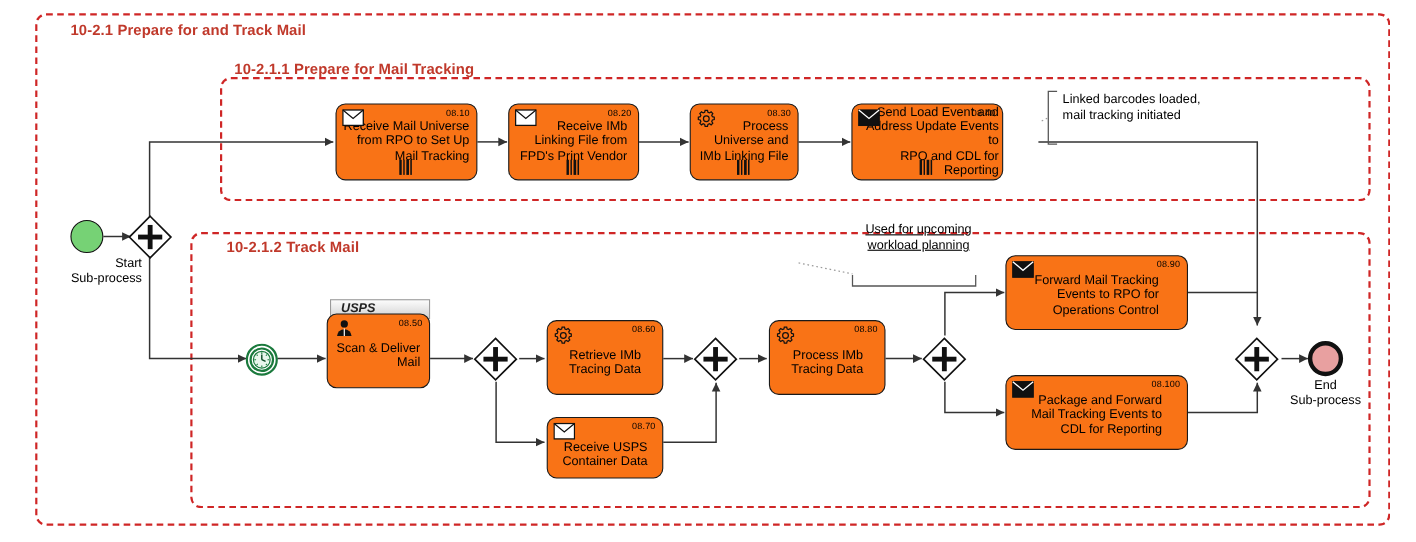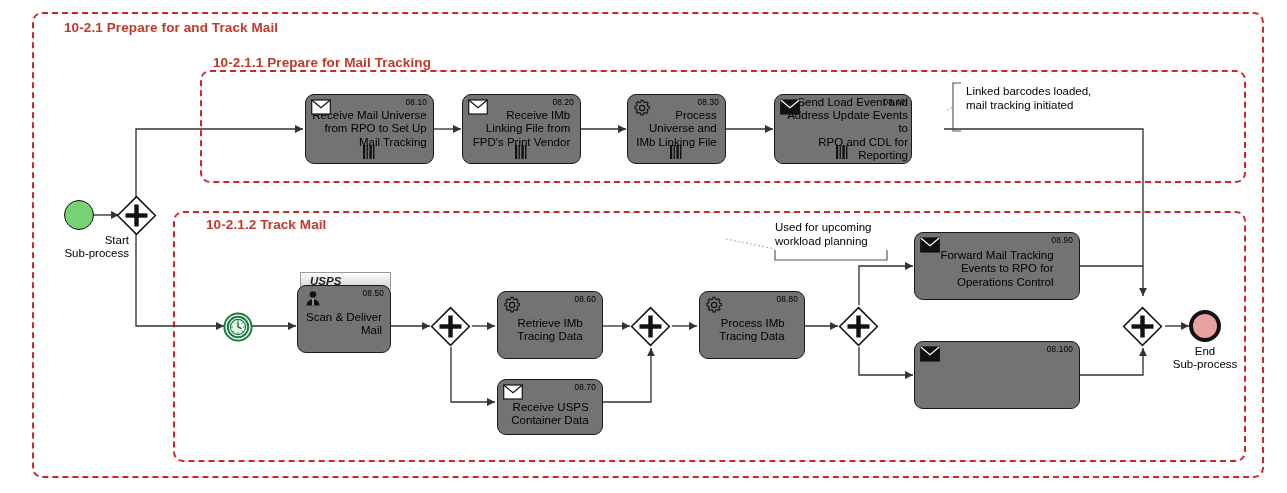--- a/index.html
+++ b/index.html
@@ -7,21 +7,21 @@
   #canvas{position:relative;width:1287px;height:493px;}
   svg.layer{position:absolute;left:0;top:0;width:1287px;height:493px;overflow:visible;}
   .abs{position:absolute;}
 
   
   .pool{position:absolute;border:2px dashed #cf2626;border-radius:10px;box-sizing:border-box;}
   .pool-outer{border-style:dashed;}
   .pool-label{position:absolute;color:#c0392b;font-size:13.5px;font-weight:600;white-space:nowrap;letter-spacing:.1px;}
 
   
-  .task{position:absolute;box-sizing:border-box;background:#737373;border:1.4px solid #1a1a1a;
+  .task{position:absolute;box-sizing:border-box;background:#f97316;border:1.4px solid #1a1a1a;
         border-radius:9px;display:flex;align-items:center;justify-content:center;}
   .task-text{font-size:11.5px;line-height:13.2px;color:#000;text-align:right;
              padding:0 3px;white-space:pre-line;position:relative;z-index:2;}
   .task-num{position:absolute;top:3px;right:6px;font-size:8.2px;color:#000;letter-spacing:.2px;}
   .task-icon{position:absolute;top:4px;left:5px;width:20px;height:16px;z-index:3;}
   .task-marker{position:absolute;bottom:4px;left:50%;transform:translateX(-50%);width:18px;height:14px;}
 
   
   .ev{position:absolute;border-radius:50%;box-sizing:border-box;}
   .ev-start{background:#76d275;border:1.6px solid #111;}
@@ -331,20 +331,23 @@
 Events to RPO for
 Operations Control</div>
   </div>
 
   <div class="task" style="left:914px;top:341px;width:166px;height:68px;">
     <svg class="task-icon" viewBox="0 0 22 17">
       <rect x="0.8" y="0.8" width="20.4" height="15.4" fill="#111" stroke="#111" stroke-width="1.3"></rect>
       <path d="M0.8,0.8 L11,9.3 L21.2,0.8" fill="none" stroke="#fff" stroke-width="1.3"></path>
     </svg>
     <div class="task-num">08.100</div>
+    <div class="task-text" style="padding-top:6px;">Package and Forward
+Mail Tracking Events to
+CDL for Reporting</div>
   </div>
 
   <div class="note" style="left:966px;top:84px;width:180px;">Linked barcodes loaded,
 mail tracking initiated</div>
-  <div class="note" style="left:775px;top:220px;width:120px;text-align:left;">Used for upcoming
+  <div class="note" style="left:775px;top:202px;width:120px;text-align:center;text-decoration:underline;">Used for upcoming
 workload planning</div>
 
 </div>
 
 </body></html>

